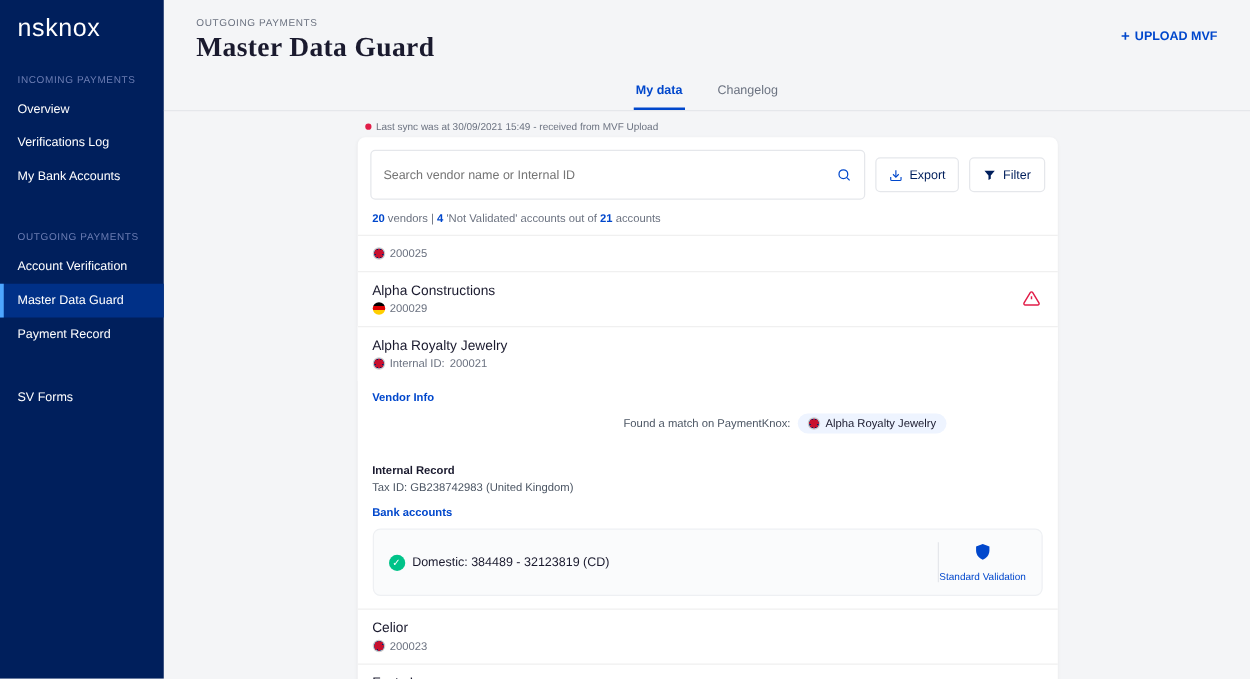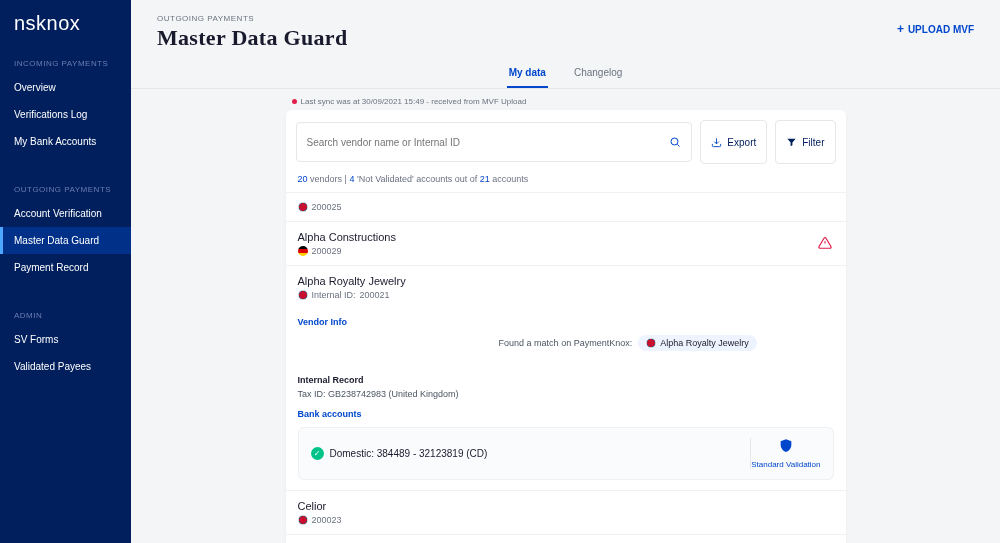--- a/index.html
+++ b/index.html
@@ -31,25 +31,25 @@
 
   .sync-line { font-size: 8px; color: #6b7280; margin: 2px 0 4px 6px; }
   .sync-dot { display:inline-block; width:5px; height:5px; background:#e11d48; border-radius:50%; margin-right:4px; vertical-align:middle;}
 
   .card { background: #fff; border-radius: 6px; box-shadow: 0 1px 3px rgba(0,0,0,0.05); }
 
   .search-row { display:flex; gap:8px; padding:10px 10px; align-items:center; }
   .search-box { flex:1; display:flex; align-items:center; border:1px solid #e5e7eb; border-radius:4px; padding:0 10px; height:40px; background:#fff; }
   .search-box input { border:none; outline:none; flex:1; font-size:10px; color:#6b7280; background:transparent;}
   .search-icon { width:12px; height:12px; }
-  .toolbar-btn { display:flex; align-items:center; gap:5px; border:1px solid #e5e7eb; border-radius:4px; padding:0 10px; height:44px; font-size:10px; color:#001f5c; cursor:pointer; background:#fff; }
+  .toolbar-btn { display:flex; align-items:center; gap:5px; border:1px solid #e5e7eb; border-radius:4px; padding:0 10px; height:28px; font-size:10px; color:#001f5c; cursor:pointer; background:#fff; }
   .toolbar-btn svg { width:11px; height:11px; }
 
   .summary { font-size:9px; color:#6b7280; padding: 0 12px 8px; }
-  .summary b { color:#0047cc; font-weight:400;text-align:right; }
+  .summary b { color:#0047cc; font-weight:700;text-align:right; }
 
   .vendor-row { padding: 9px 12px; border-top:1px solid #f0f0f0; position:relative; cursor:pointer; }
   .vendor-name { font-size:11px; font-weight:500; color:#1a1a2e; margin-bottom:3px; }
   .vendor-id { font-size:9px; color:#6b7280; display:flex; align-items:center; gap:4px;}
   .flag { width:10px; height:10px; border-radius:50%; display:inline-block; flex-shrink:0; }
   .flag-uk { background: linear-gradient(white,white); background-size:cover; position:relative; overflow:hidden; border:0.5px solid #ccc;}
   .flag-uk::before { content:""; position:absolute; inset:0; background:
     linear-gradient(45deg, transparent 40%, #c8102e 40%, #c8102e 60%, transparent 60%),
     linear-gradient(-45deg, transparent 40%, #c8102e 40%, #c8102e 60%, transparent 60%),
     linear-gradient(to right, transparent 40%, #c8102e 40%, #c8102e 60%, transparent 60%),
@@ -95,23 +95,21 @@
     <div class="nav-item">Verifications Log</div>
     <div class="nav-item">My Bank Accounts</div>
 
     <div class="nav-spacer"></div>
     <div class="nav-section-title">OUTGOING PAYMENTS</div>
     <div class="nav-item">Account Verification</div>
     <div class="nav-item active">Master Data Guard</div>
     <div class="nav-item">Payment Record</div>
 
     <div class="nav-spacer"></div>
-    <div class="nav-section-title">ADMIN</div>
     <div class="nav-item">SV Forms</div>
-    <div class="nav-item">Validated Payees</div>
   </aside>
 
   <main class="main">
     <div class="topbar">
       <div>
         <div class="breadcrumb">OUTGOING PAYMENTS</div>
         <h1 class="page-title">Master Data Guard</h1>
       </div>
       <div class="upload-btn">
         <span class="plus">+</span>

